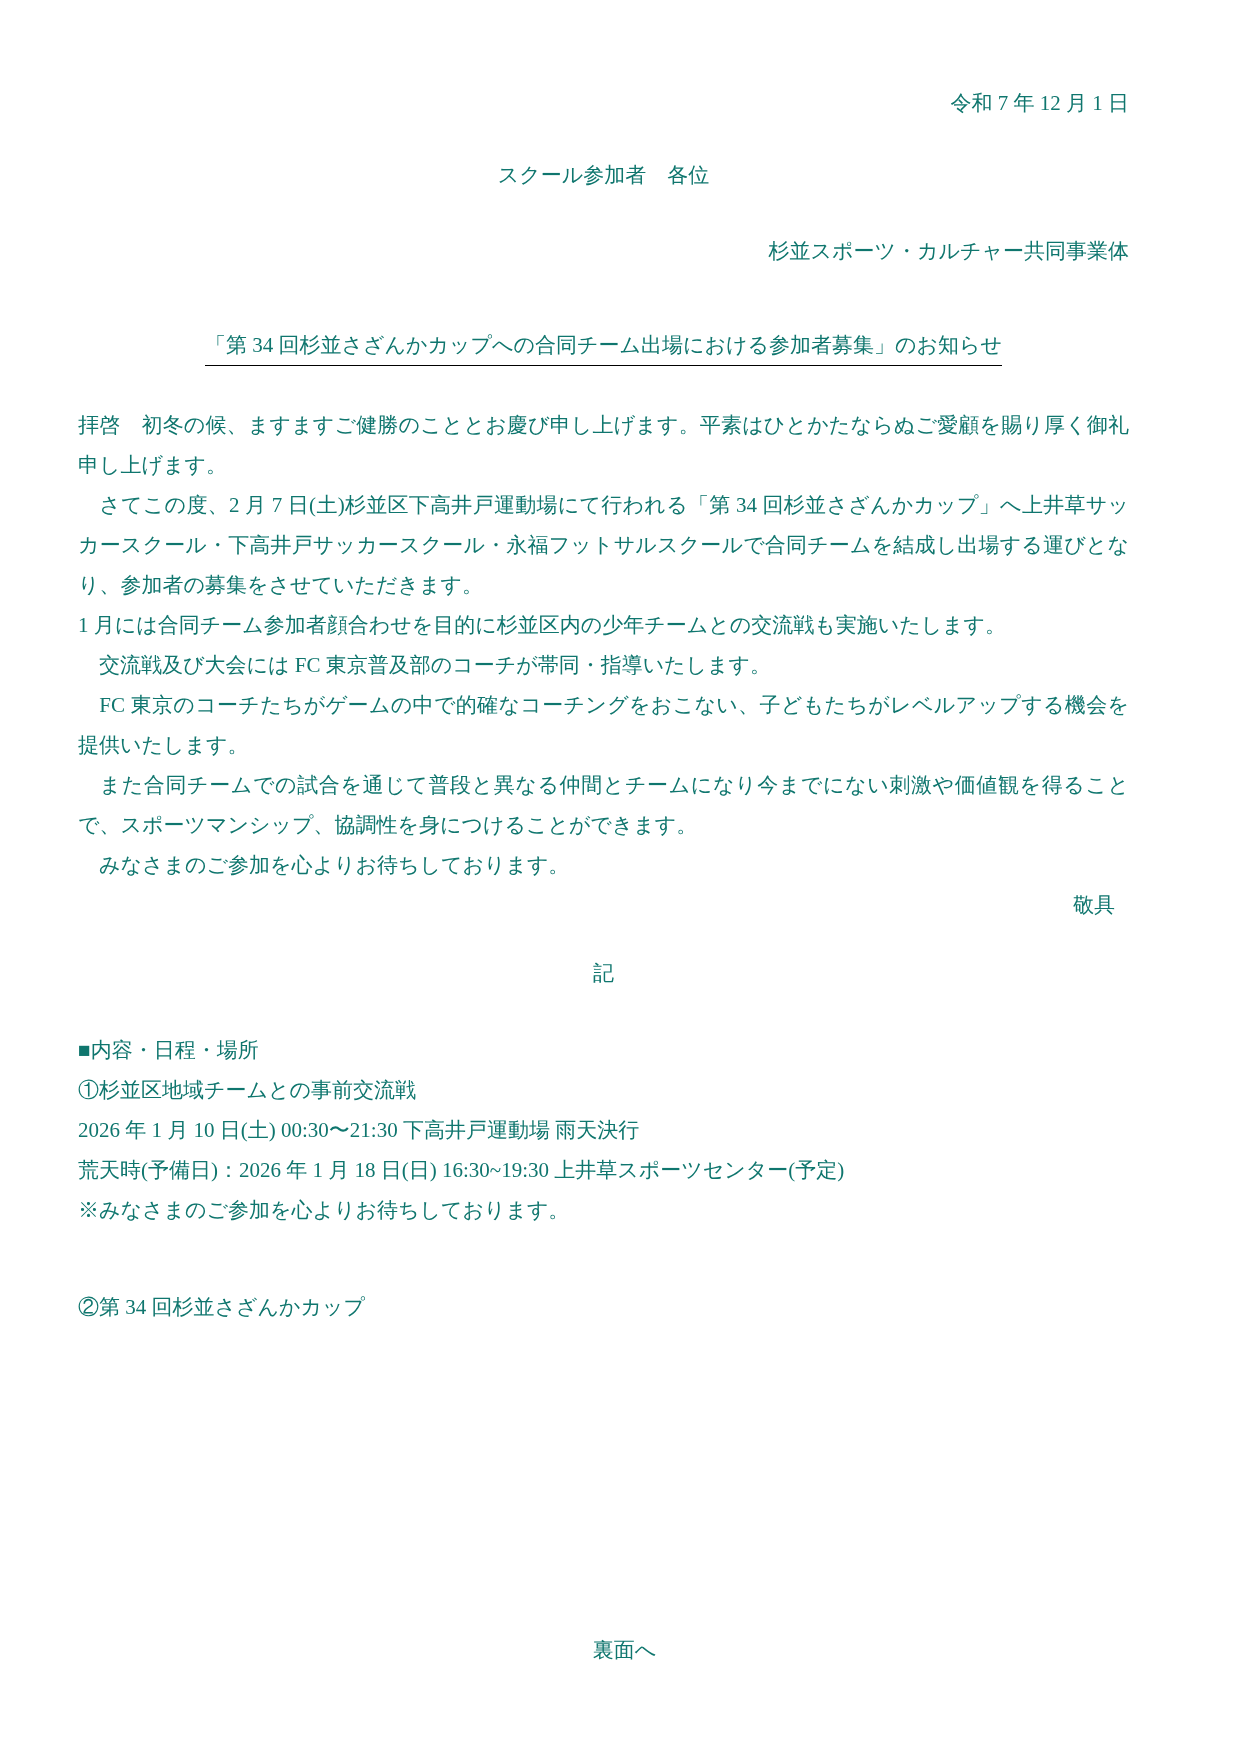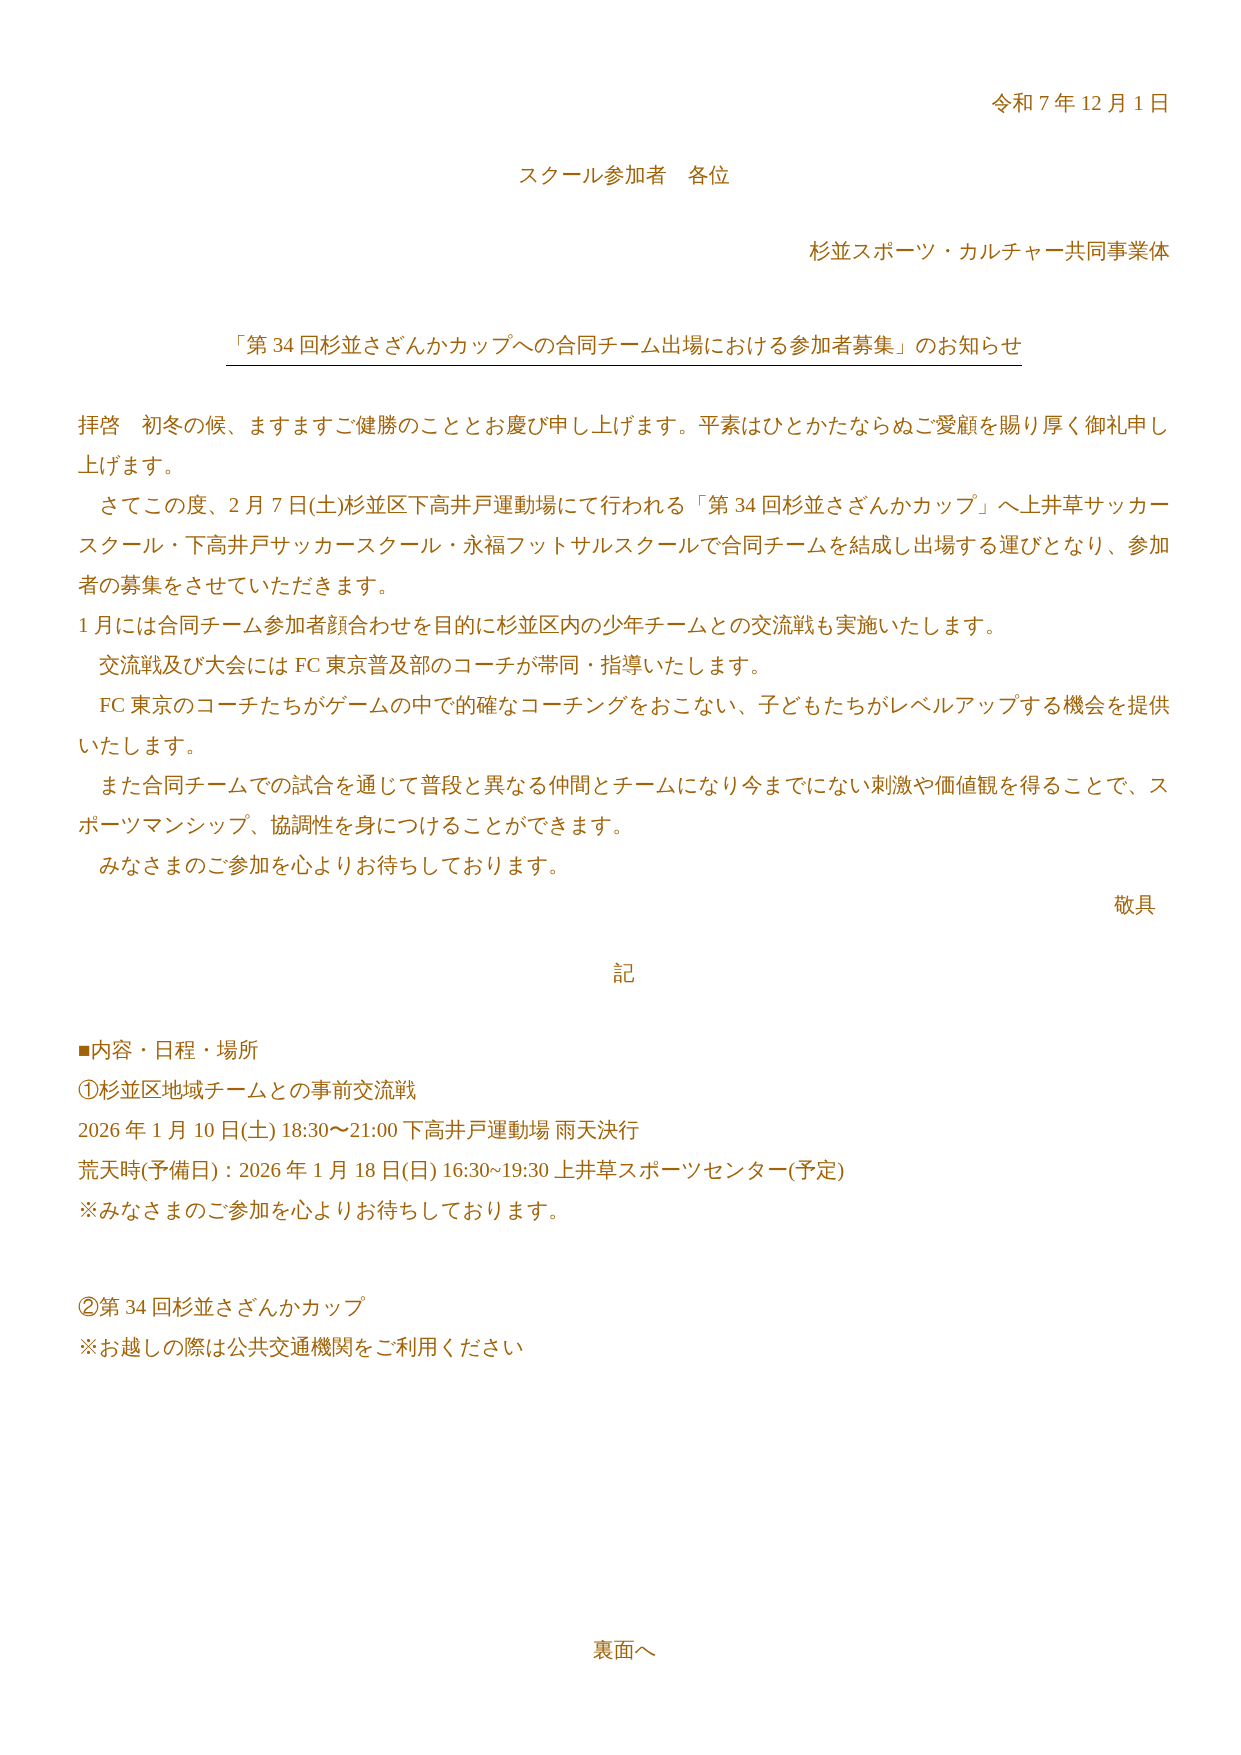--- a/index.html
+++ b/index.html
@@ -5,24 +5,24 @@
   * { margin: 0; padding: 0; box-sizing: border-box; }
   html, body { background: #e8e8e8; }
   body { font-family: "Liberation Serif", "DejaVu Serif", serif; }
 
   .page {
     position: relative;
     width: 1241px;
     height: 1755px;
     margin: 0 auto;
     background: #ffffff;
-    color: #a16207;
+    color: #0f766e;
     font-size: 21px;
     line-height: 40px;
-    padding: 83px 71px 0 78px;
+    padding: 83px 112px 0 78px;
     overflow: hidden;
   }
 
   .t { white-space: pre-wrap; }
 
   .date-line   { text-align: right; }
   .recipient   { margin-top: 32px; text-align: center; }
   .sender      { margin-top: 36px; text-align: right; }
 
   .title-wrap  { margin-top: 54px; text-align: center; }
@@ -87,28 +87,27 @@
 
   <div class="closing t">敬具</div>
 
   <div class="record-mark t">記</div>
 
   <div class="sections">
 
     <div class="section">
       <div class="heading">■内容・日程・場所</div>
       <p>①杉並区地域チームとの事前交流戦</p>
-      <p>2026 年 1 月 10 日(土) 18:30〜21:00 下高井戸運動場 雨天決行</p>
+      <p>2026 年 1 月 10 日(土) 00:30〜21:30 下高井戸運動場 雨天決行</p>
       <p>荒天時(予備日)：2026 年 1 月 18 日(日) 16:30~19:30 上井草スポーツセンター(予定)</p>
       <p>※みなさまのご参加を心よりお待ちしております。</p>
     </div>
 
     <div class="section">
       <p>②第 34 回杉並さざんかカップ</p>
-      <p>※お越しの際は公共交通機関をご利用ください</p>
     </div>
 
 
   </div>
 
   <div class="footer-note t">裏面へ</div>
 
 </div>
 
 </body></html>

